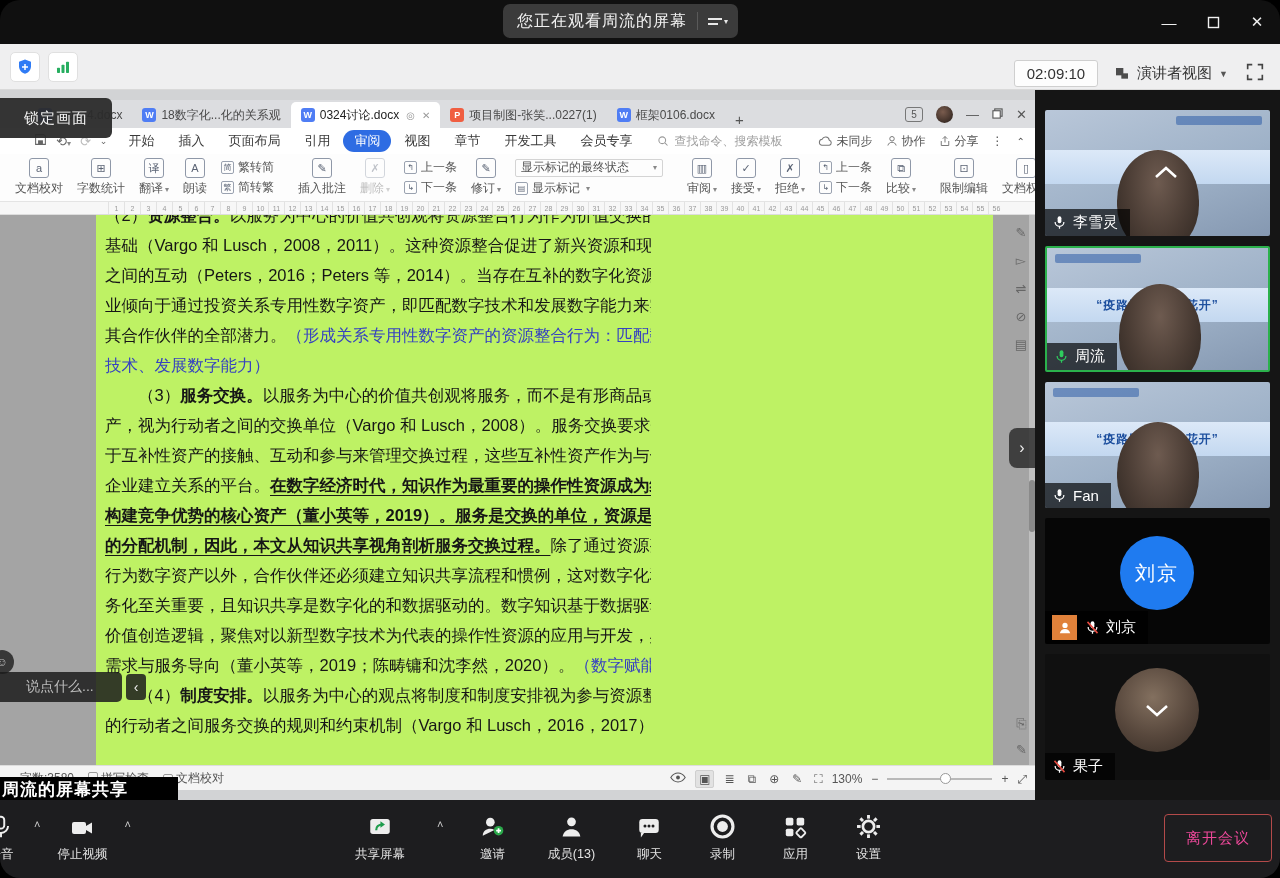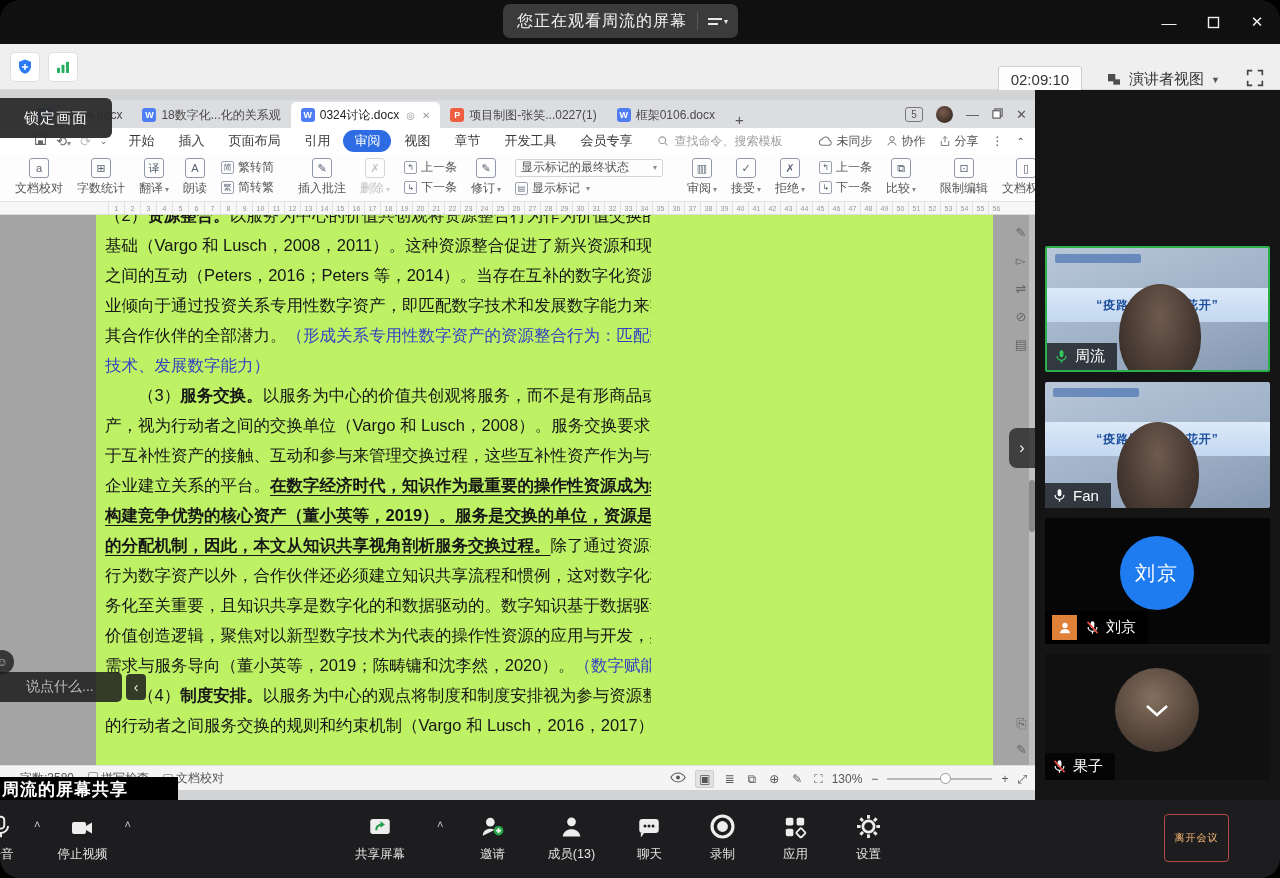--- a/index.html
+++ b/index.html
@@ -18,21 +18,21 @@
   .menu-glyph .bars i { display:block; width:14px; height:2px; background:#e8e8e8; }
   .menu-glyph .bars i:nth-child(2){ width:10px; }
   .menu-glyph .caret { color:#e8e8e8; font-size:8px; }
   .win-controls { position:absolute; right:8px; top:0; height:44px; display:flex; align-items:center; gap:14px; }
   .win-controls span { width:30px; height:30px; display:flex; align-items:center; justify-content:center; color:#f0f0f0; font-size:15px; }
 
   
   .subbar { position:absolute; left:0; top:44px; width:1280px; height:46px; background:#efeff0; border-bottom:1px solid #d9d9d9; }
   .subbar-left { position:absolute; left:10px; top:8px; display:flex; gap:8px; }
   .sq-btn { width:30px; height:30px; background:#fff; border:1px solid #e0e0e0; border-radius:5px; display:flex; align-items:center; justify-content:center; }
-  .subbar-right { position:absolute; right:14px; top:22px; display:flex; align-items:center; gap:24px;justify-content:flex-end; }
+  .subbar-right { position:absolute; right:14px; top:16px; display:flex; align-items:center; gap:16px;justify-content:flex-end; }
   .timer-box { background:#fdfdfd; border:1px solid #cfcfcf; border-radius:3px; padding:4px 12px; font-size:15px; color:#333; }
   .view-btn { display:flex; align-items:center; gap:7px; color:#333; font-size:15px; }
   .view-btn .caret { font-size:9px; color:#555; }
 
   
   .main { position:absolute; left:0; top:90px; width:1280px; height:710px; }
   .share-area { position:absolute; left:0; top:0; width:1035px; height:710px; background:#d2d3d5; overflow:hidden; }
   .videos { position:absolute; left:1035px; top:0; width:245px; height:710px; background:#151515; }
 
   
@@ -133,22 +133,22 @@
   .more-chevron { position:absolute; left:98px; top:48px; }
 
   
   .bottombar { position:absolute; left:0; top:800px; width:1280px; height:78px; background:#1d1d1f; }
   .bb-btn { display:flex; flex-direction:column; align-items:center; gap:6px; }
   .bb-btn .lab { color:#e3e3e3; font-size:12.5px; white-space:nowrap; }
   .bb-btn .ic { height:28px; display:flex; align-items:flex-end; justify-content:center; }
   .bb-left { position:absolute; left:-30px; top:12px; display:flex; align-items:flex-start; }
   .bb-center { position:absolute; left:344px; top:12px; display:flex; align-items:flex-start; gap:19px; }
   .chev { color:#cfcfcf; font-size:11px; margin:6px 2px 0 2px; }
-  .leave-btn { position:absolute; left:1164px; top:14px; width:65px; height:48px; border:1px solid #b34a4a; border-radius:4px;
-    color:#fdba74; font-size:10px; display:flex; align-items:center; justify-content:center; background:transparent; letter-spacing:1px; }
+  .leave-btn { position:absolute; left:1164px; top:14px; width:108px; height:48px; border:1px solid #b34a4a; border-radius:4px;
+    color:#ec4899; font-size:15px; display:flex; align-items:center; justify-content:center; background:transparent; letter-spacing:1px; }
 </style>
 </head>
 <body>
 
 <div class="screen">
 
   <div class="topbar">
     <div class="title-pill">
       <span class="t">您正在观看周流的屏幕</span>
       <span class="pill-div"></span>
@@ -540,20 +540,38 @@
           <span>说点什么...</span>
         </div>
         <span class="chat-collapse">‹</span>
       </div>
       <div class="share-label">周流的屏幕共享</div>
       <div class="expand-handle">›</div>
     </div>
 
     <div class="videos">
 
+      <div class="tile cam" style="top:20px;">
+        <span class="logo-bar tr"></span>
+        <div class="banner"></div>
+        <div class="head"></div>
+        <div class="chip">
+          <svg width="15" height="15" viewBox="0 0 24 24">
+              <rect x="9" y="2" width="6" height="11" rx="3" fill="#fff"></rect>
+              <path d="M5 11a7 7 0 0 0 14 0" stroke="#fff" stroke-width="2" fill="none"></path>
+              <line x1="12" y1="18" x2="12" y2="22" stroke="#fff" stroke-width="2"></line>
+            </svg>
+          <span class="nm">李雪灵</span>
+        </div>
+        <span class="v-collapse">
+          <svg width="26" height="15" viewBox="0 0 26 15">
+              <polyline points="3,12 13,3 23,12" fill="none" stroke="#fff" stroke-width="2.6"></polyline>
+            </svg>
+        </span>
+      </div>
 
       <div class="tile cam speaking" style="top:156px;">
         <span class="logo-bar tl"></span>
         <div class="banner">“疫路同行 静待花开”</div>
         <div class="head"></div>
         <div class="chip">
           <svg width="15" height="15" viewBox="0 0 24 24">
               <rect x="9" y="2" width="6" height="11" rx="3" fill="#2ecc5e"></rect>
               <path d="M5 11a7 7 0 0 0 14 0" stroke="#2ecc5e" stroke-width="2" fill="none"></path>
               <line x1="12" y1="18" x2="12" y2="22" stroke="#2ecc5e" stroke-width="2"></line>

